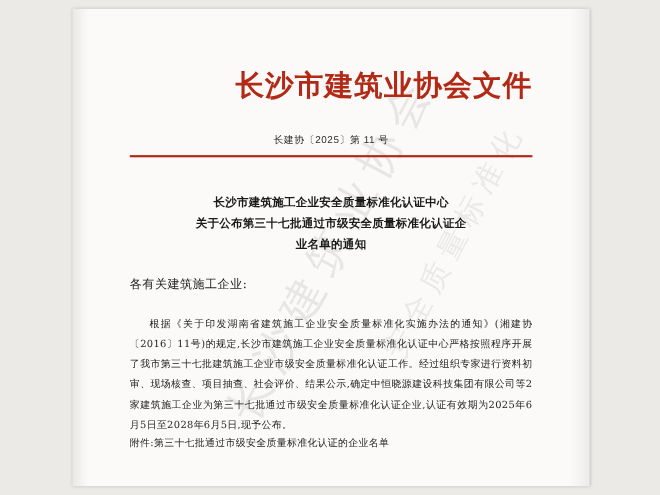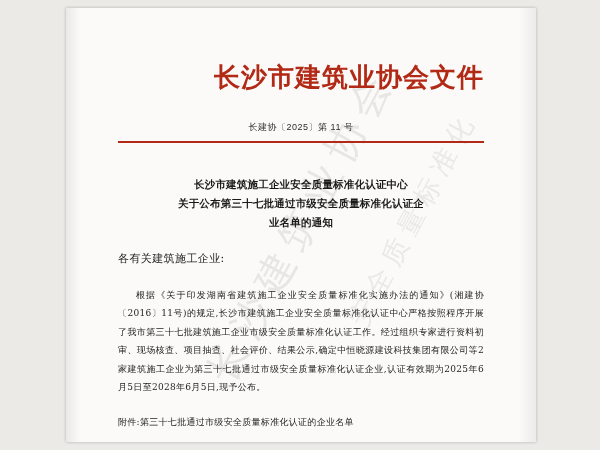--- a/index.html
+++ b/index.html
@@ -134,21 +134,20 @@
     font-size: 9px;
     line-height: 2.05;
     color: #1d1d1d;
     text-align: justify;
     text-justify: inter-character;
     letter-spacing: 0.3px;
     text-indent: 18px;
   }
 
   .attachment {
-    margin-top: 20px;
     font-family: "DejaVu Serif", serif;
     font-size: 9px;
     color: #1d1d1d;
     letter-spacing: 0.3px;
   }
 </style>
 </head>
 <body>
 
 <div class="page">

